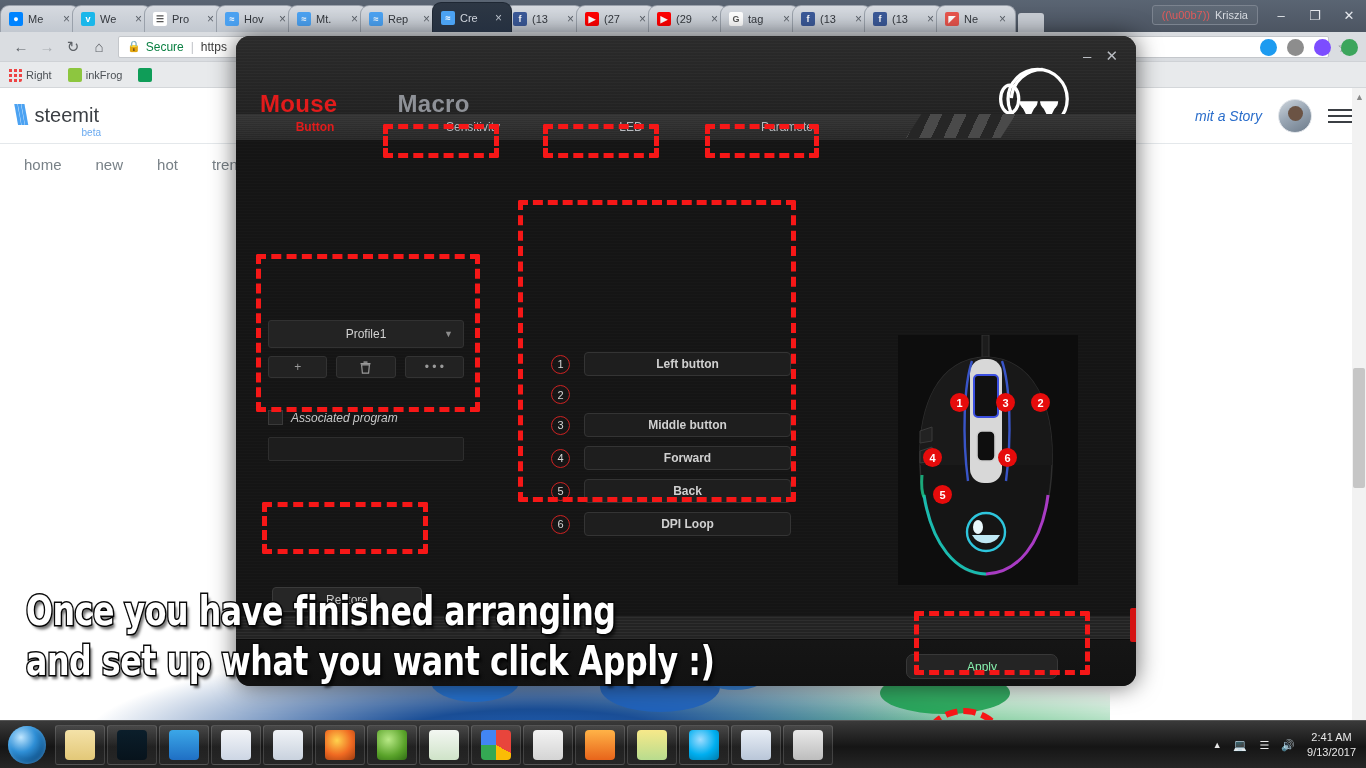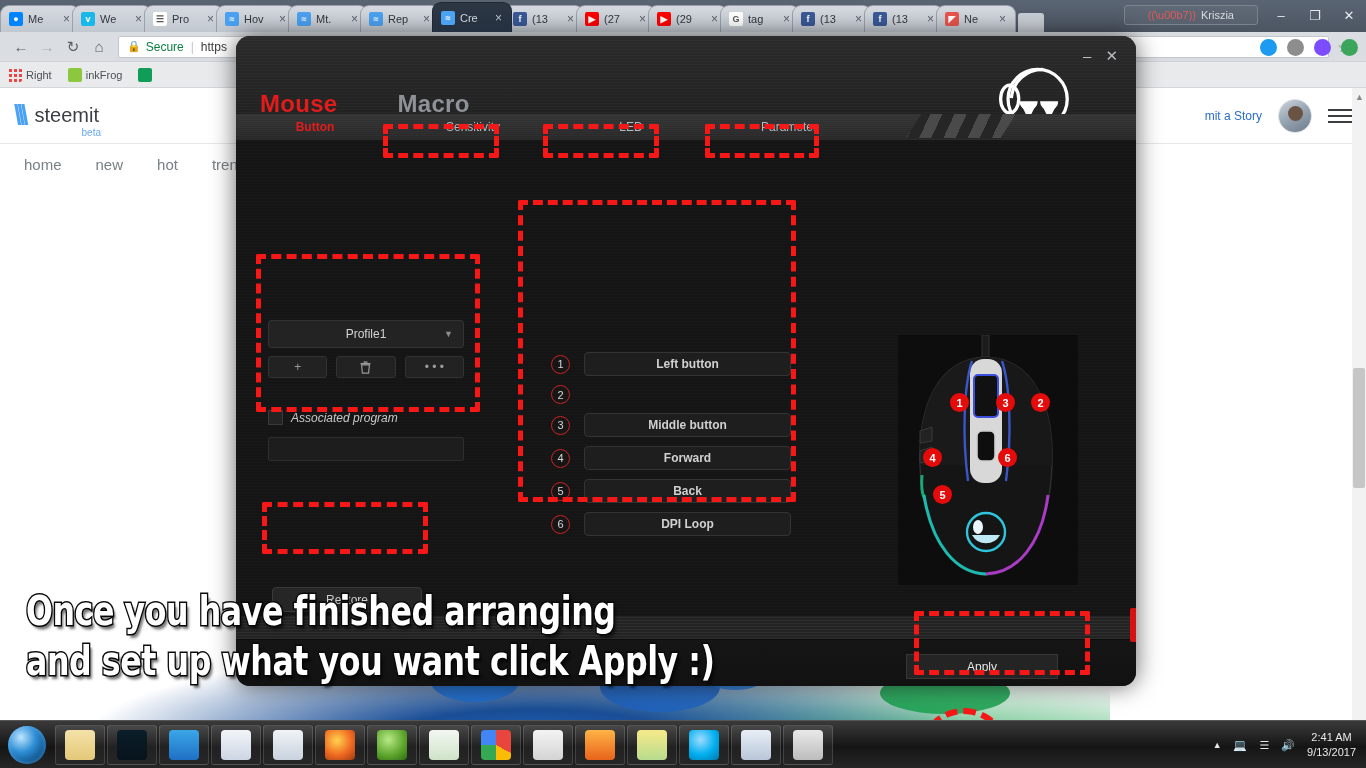--- a/index.html
+++ b/index.html
@@ -57,21 +57,21 @@
   .winbtns {
     position: absolute; right: 0; top: 0; height: 30px;
     display: flex; align-items: center; gap: 0;
   }
   .winbtns .wb {
     width: 34px; height: 26px; display: flex; align-items: center; justify-content: center;
     color: #e6e9ee; font-size: 13px;
   }
   .user-chip {
     display: flex; align-items: center; gap: 5px; color: #d7dbe1;
-    font-size: 11px; padding: 3px 23px; margin-right: 6px;
+    font-size: 11px; padding: 3px 9px; margin-right: 6px;
     border: 1px solid #7b838f; border-radius: 3px; background: rgba(255,255,255,.05);
   }
   .user-chip .uicon { color: #e05a5a; font-size: 11px; }
 
   .toolbar {
     position: absolute; top: 32px; left: 0; width: 1366px; height: 30px;
     background: #dadde1; display: flex; align-items: center; padding: 0 8px;
     border-bottom: 1px solid #cfd2d6;
   }
   .navicon { width: 26px; text-align: center; color: #5d6166; font-size: 15px; }
@@ -113,21 +113,21 @@
     border-bottom: 1px solid #e4e8eb; position: relative;
   }
   .steem-logo { display: flex; align-items: center; gap: 10px; }
   .steem-mark { color: #4ba2f2; font-size: 27px; letter-spacing: -4px; font-weight: bold; }
   .steem-name { font-size: 20px; color: #3b3f44; position: relative; }
   .steem-beta { position: absolute; right: -2px; bottom: -11px; font-size: 10px; color: #6aaaf0; }
   .steem-right {
     position: absolute; right: 14px; top: 0; height: 56px;
     display: flex; align-items: center; gap: 16px;
   }
-  .submit-link { color: #2b6ecb; font-size: 12px; }
+  .submit-link { color: #2b6ecb; font-size: 14px; font-style: italic; }
   .avatar {
     width: 34px; height: 34px; border-radius: 50%;
     background: linear-gradient(150deg,#cfd6dd 0%, #9aa7b5 45%, #6d7b8a 100%);
     border: 1px solid #dfe3e8; position: relative; overflow: hidden;
   }
   .avatar::after {
     content: ""; position: absolute; left: 9px; top: 6px; width: 15px; height: 15px;
     border-radius: 50%; background: #6b5344;
   }
   .hamburger { display: flex; flex-direction: column; gap: 4px; }
@@ -258,23 +258,23 @@
   }
   .footer-band {
     position: absolute; left: 0; top: 0; width: 100%; height: 24px;
     background:
       repeating-linear-gradient(0deg, rgba(255,255,255,.05) 0 1px, transparent 1px 3px),
       #232323;
     border-bottom: 1px solid #0c0c0c;
   }
   .apply-btn {
     position: absolute; right: 78px; top: 38px; width: 152px; height: 25px;
-    background: #242424; border: 1px solid #383838; border-radius: 0;
+    background: #242424; border: 1px solid #383838; border-radius: 7px;
     display: flex; align-items: center; justify-content: center;
-    font-size: 12px; color: #e5e5e5;
+    font-size: 12px; color: #86efac;
   }
   .red-edge {
     position: absolute; right: -4px; top: -8px; width: 10px; height: 34px;
     background: #d51313; border-radius: 2px;
   }
 
   
   .ann {
     position: absolute; border: 5px dashed #f61717; border-radius: 2px;
     pointer-events: none; z-index: 60;

